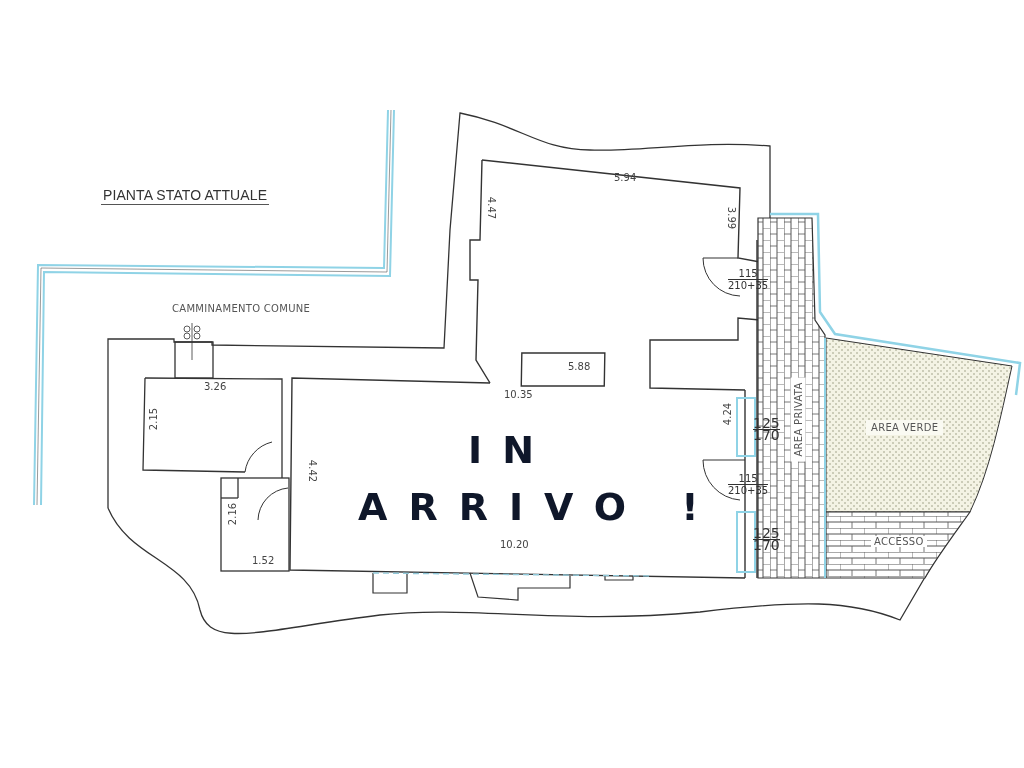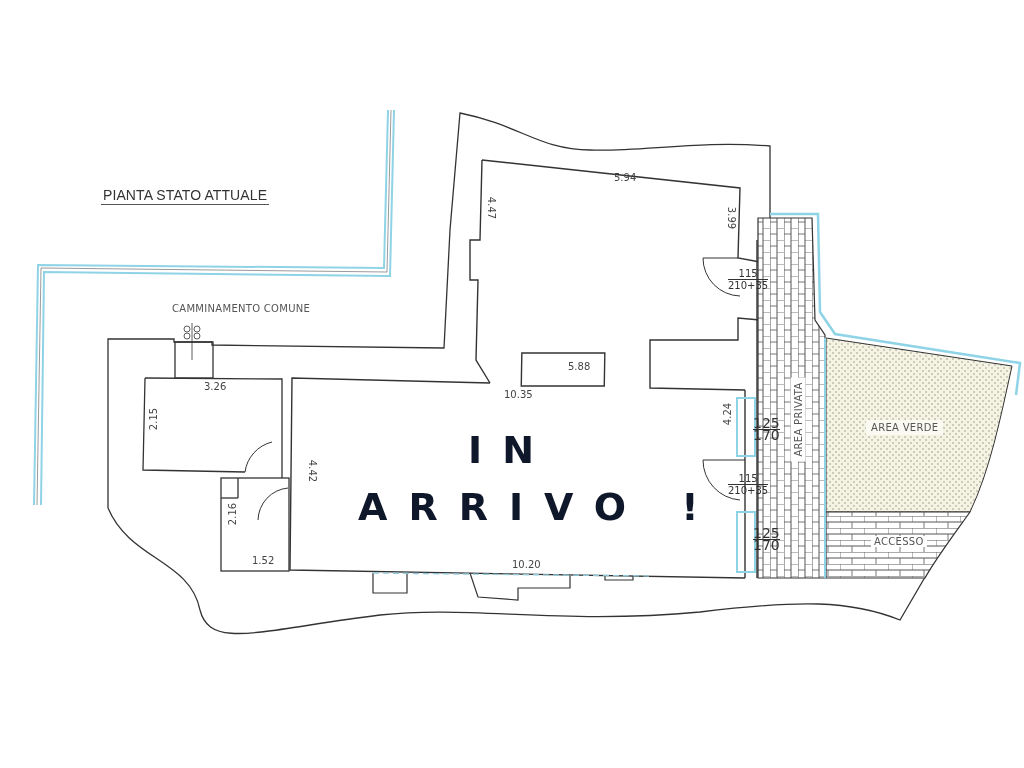--- a/index.html
+++ b/index.html
@@ -120,21 +120,21 @@
 </svg>
 
 <div class="title">PIANTA STATO ATTUALE</div>
 <div class="cammin">CAMMINAMENTO COMUNE</div>
 
 <div class="lbl" style="left:614px;top:173px;">5.94</div>
 <div class="lbl rot90" style="left:480px;top:203px;">4.47</div>
 <div class="lbl rot90" style="left:720px;top:213px;">3.99</div>
 <div class="lbl" style="left:568px;top:362px;">5.88</div>
 <div class="lbl" style="left:504px;top:390px;">10.35</div>
-<div class="lbl" style="left:500px;top:560px;margin-left:12px;">10.20</div>
+<div class="lbl" style="left:500px;top:540px;">10.20</div>
 <div class="lbl rot90" style="left:301px;top:466px;">4.42</div>
 <div class="lbl rotm90" style="left:717px;top:409px;">4.24</div>
 <div class="lbl" style="left:204px;top:382px;">3.26</div>
 <div class="lbl rotm90" style="left:143px;top:414px;">2.15</div>
 <div class="lbl rotm90" style="left:222px;top:509px;">2.16</div>
 <div class="lbl" style="left:252px;top:556px;">1.52</div>
 
 <div class="door" style="left:728px;top:268px;"><span class="num">115</span><span>210+35</span></div>
 <div class="door small" style="left:753px;top:418px;"><span class="num">125</span><span>170</span></div>
 <div class="door" style="left:728px;top:473px;"><span class="num">115</span><span>210+35</span></div>

